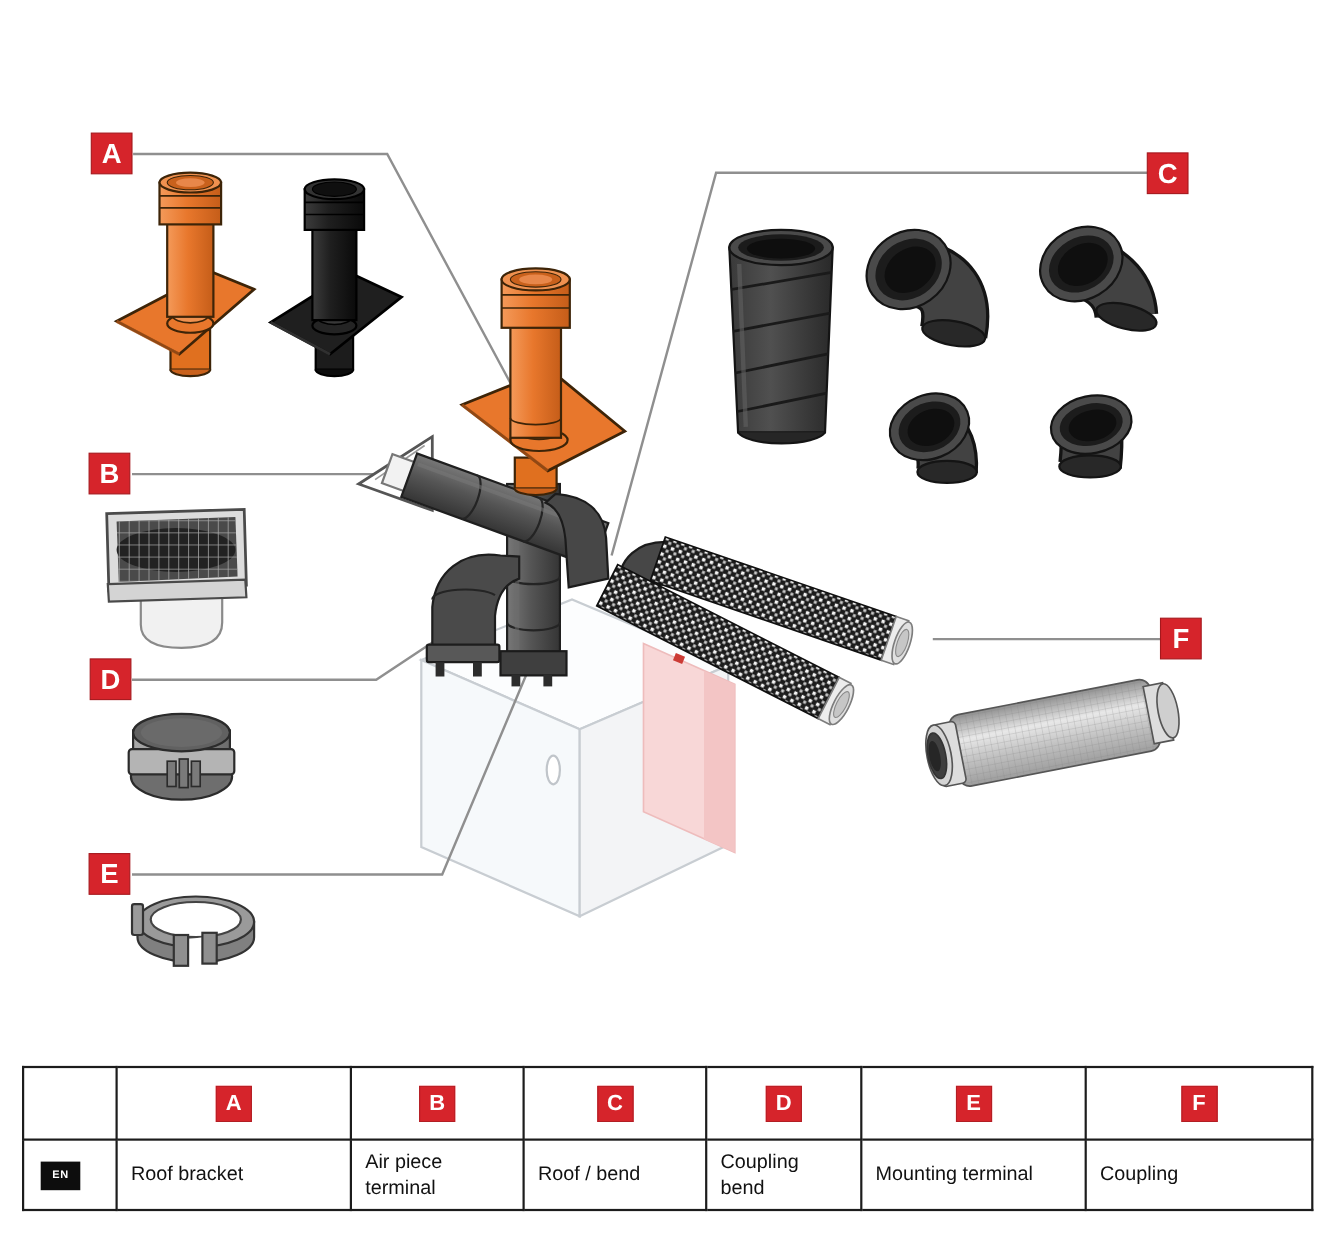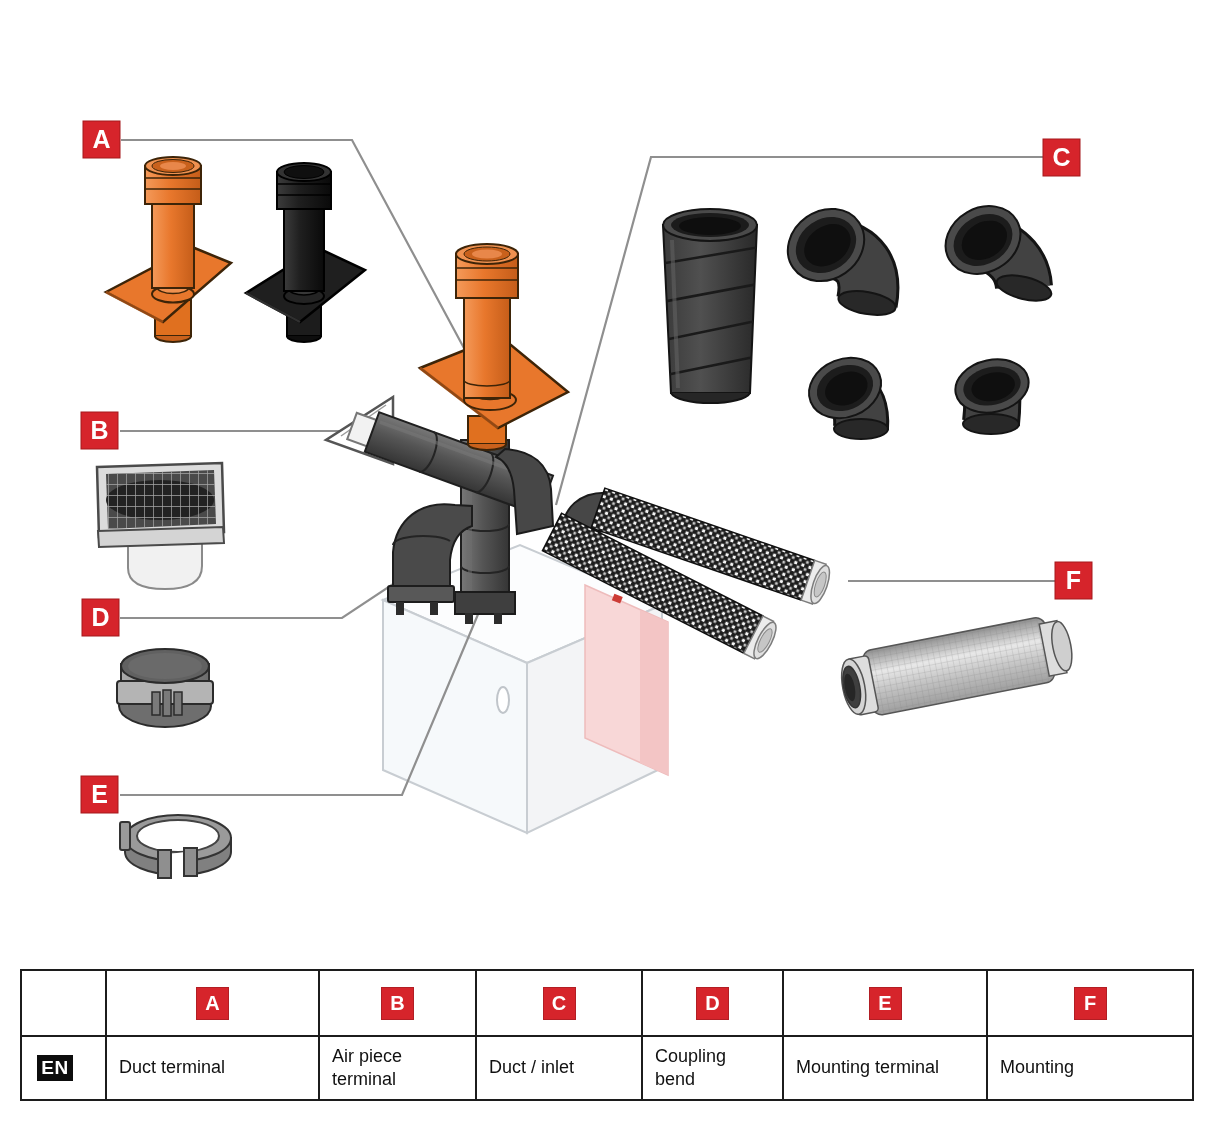--- a/index.html
+++ b/index.html
@@ -11,21 +11,21 @@
   
   #legend{position:absolute;left:20px;top:969px;border-collapse:collapse;table-layout:fixed;}
   #legend td{border:2px solid #1c1c1c;background:#ffffff;vertical-align:middle;
              font-size:18px;color:#111111;line-height:1.28;}
   #legend tr.hdr td{height:62px;text-align:center;}
   #legend tr.lbl td{height:58px;text-align:left;padding:2px 16px 2px 12px;}
   .tbl-badge{display:inline-block;width:33px;height:33px;background:#d6242b;color:#ffffff;
              font-size:20px;font-weight:bold;line-height:33px;text-align:center;
              box-shadow:0 0 0 1px #b21e24 inset;}
   .lang-badge{display:inline-block;min-width:36px;height:26px;background:#0d0d0d;color:#ffffff;
-              font-size:19px;font-weight:bold;line-height:26px;text-align:center;
+              font-size:10px;font-weight:bold;line-height:26px;text-align:center;
               margin-left:15px;letter-spacing:.5px;}
 </style>
 </head>
 <body>
 
 <div id="page">
 
 <svg id="scene" width="1206" height="960" viewBox="0 0 1206 960">
   <defs>
     <linearGradient id="gradOrange" x1="0" y1="0" x2="1" y2="0">
@@ -344,23 +344,23 @@
     <td></td>
     <td><span class="tbl-badge">A</span></td>
     <td><span class="tbl-badge">B</span></td>
     <td><span class="tbl-badge">C</span></td>
     <td><span class="tbl-badge">D</span></td>
     <td><span class="tbl-badge">E</span></td>
     <td><span class="tbl-badge">F</span></td>
   </tr>
   <tr class="lbl">
     <td style="padding:0;"><span class="lang-badge">EN</span></td>
-    <td>Duct terminal</td>
+    <td>Roof bracket</td>
     <td>Air piece terminal</td>
-    <td>Duct / inlet</td>
+    <td>Roof / bend</td>
     <td>Coupling bend</td>
     <td>Mounting terminal</td>
-    <td>Mounting</td>
+    <td>Coupling</td>
   </tr>
 </tbody>
     </table>
 
 </div>
 
 </body></html>

